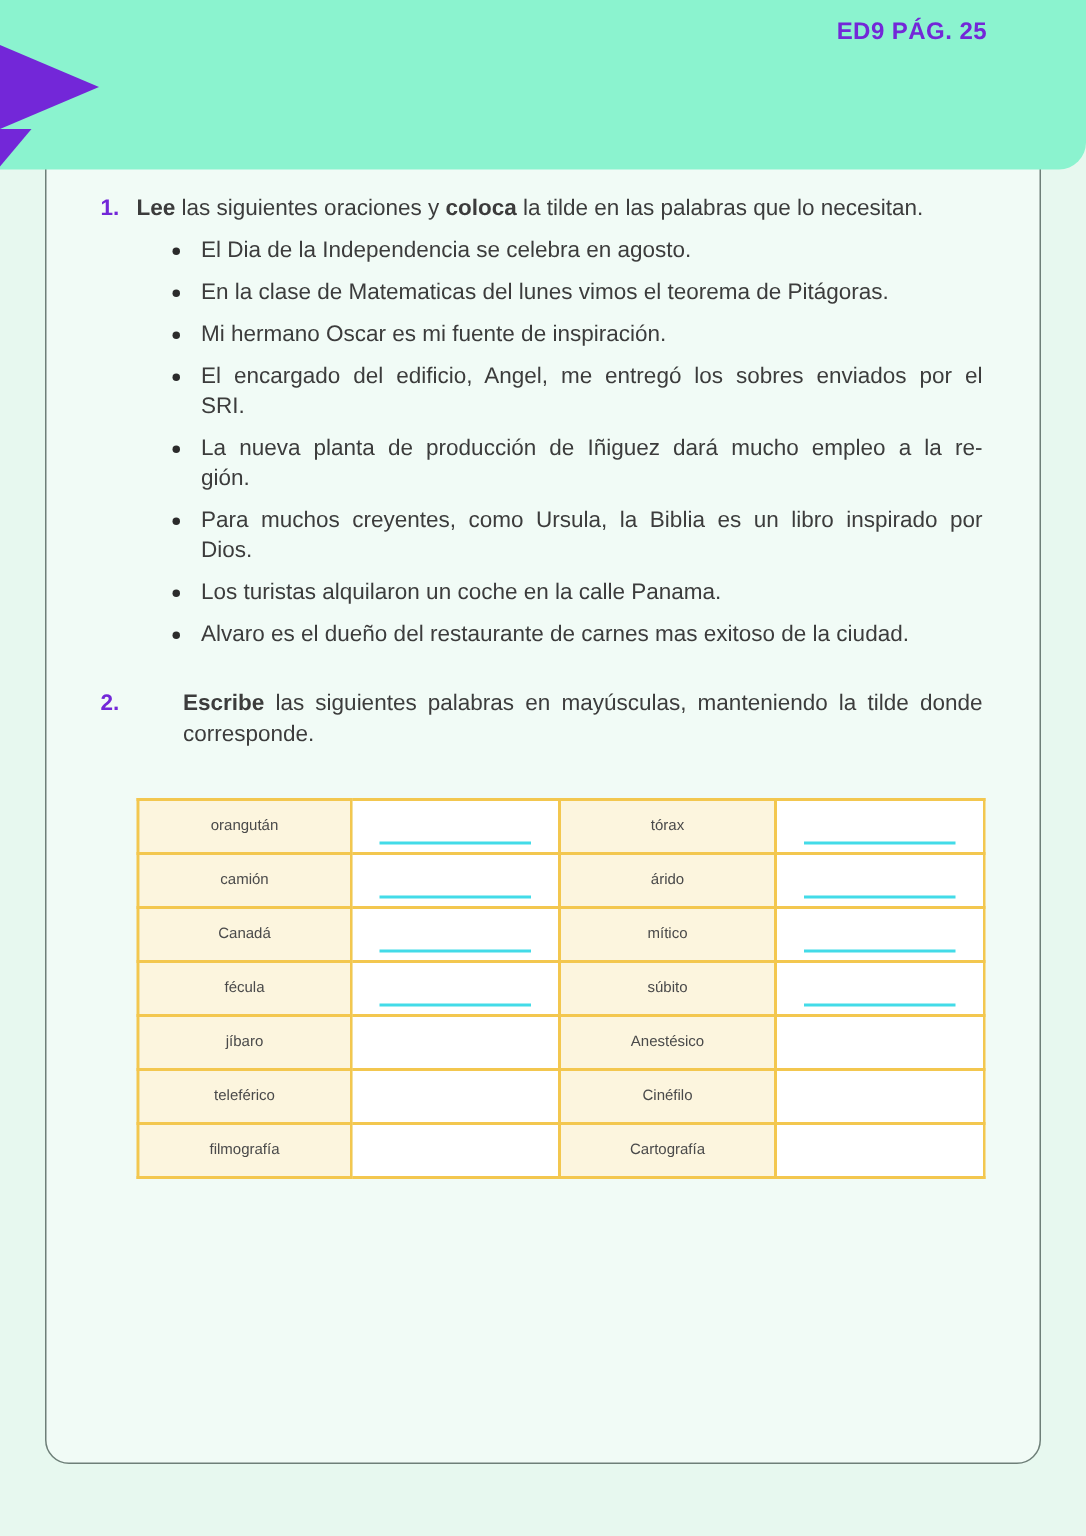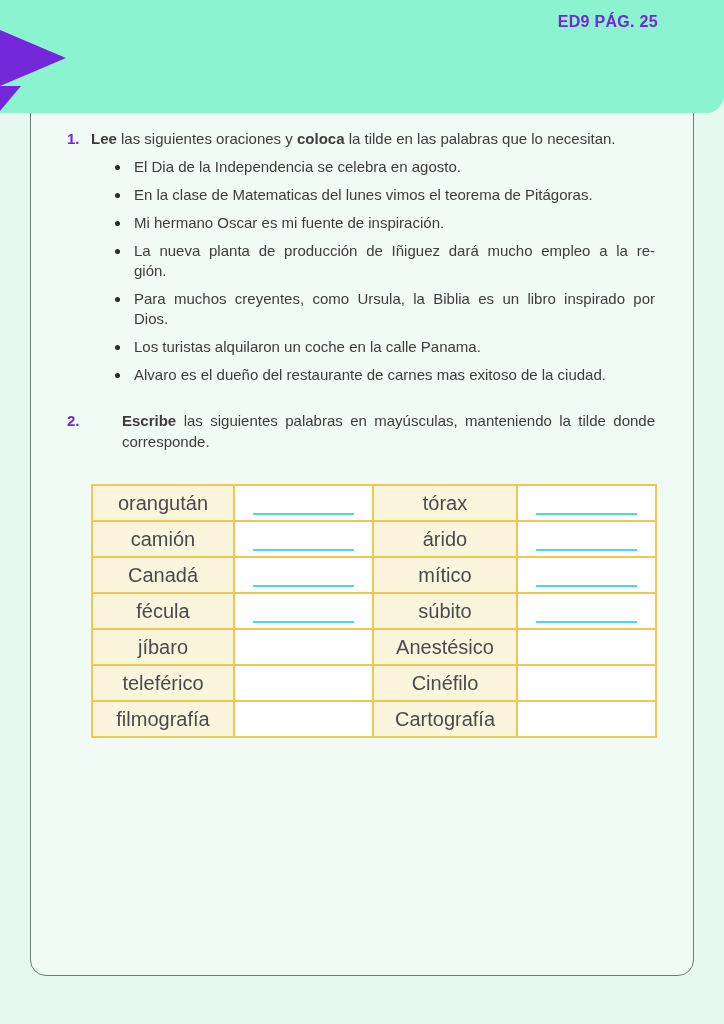--- a/index.html
+++ b/index.html
@@ -70,21 +70,21 @@
   
   .ex2{margin-top:25px;}
   
   table.words{
     border-collapse:collapse;margin:32px 0 0 24px;
     table-layout:fixed;width:564px;
   }
   table.words td{
     border:2px solid var(--table-border);
     height:34px;box-sizing:content-box;
-    font-size:20px;color:#4A4A4A;text-align:center;vertical-align:middle;
+    font-size:10px;color:#4A4A4A;text-align:center;vertical-align:middle;
     position:relative;padding:0;
   }
   td.word{background:var(--cell-cream);}
   td.answer{background:#FFFFFF;}
   .ansline{
     position:absolute;left:13%;right:13%;bottom:5px;height:2px;
     background:var(--answer-line);
   }
 </style>
 </head>
@@ -110,20 +110,27 @@
             <div class="bullet">
               <span class="dot"></span>
               <div class="lines">
                 <div class="line">En la clase de Matematicas del lunes vimos el teorema de Pitágoras.</div>
               </div>
             </div>
             <div class="bullet">
               <span class="dot"></span>
               <div class="lines">
                 <div class="line">Mi hermano Oscar es mi fuente de inspiración.</div>
+              </div>
+            </div>
+            <div class="bullet">
+              <span class="dot"></span>
+              <div class="lines">
+                <div class="line stretch">El encargado del edificio, Angel, me entregó los sobres enviados por el</div>
+                <div class="line">SRI.</div>
               </div>
             </div>
             <div class="bullet">
               <span class="dot"></span>
               <div class="lines">
                 <div class="line stretch">La nueva planta de producción de Iñiguez dará mucho empleo a la re-</div>
                 <div class="line">gión.</div>
               </div>
             </div>
             <div class="bullet">

